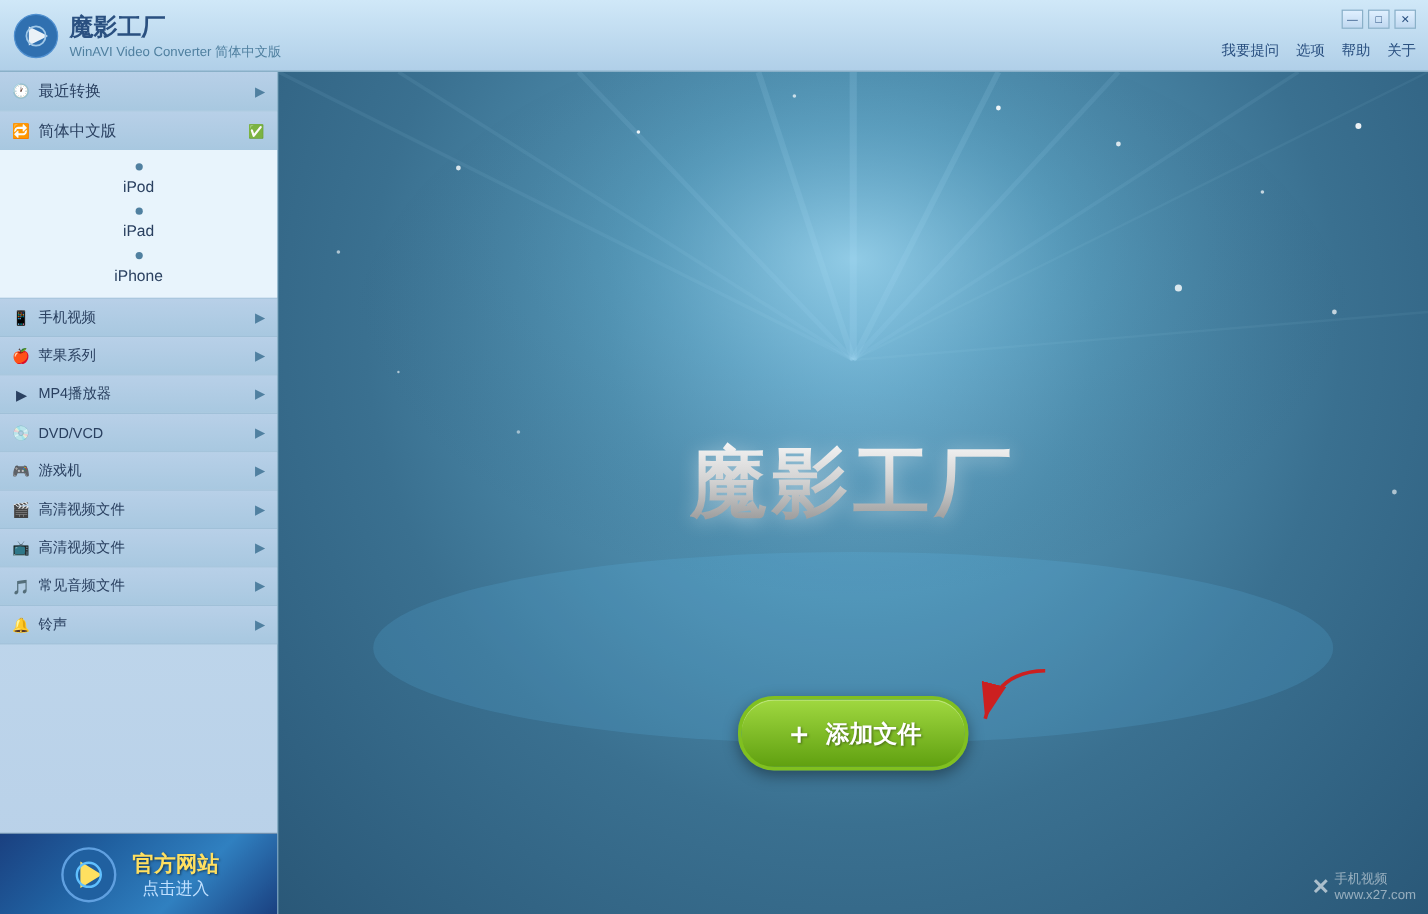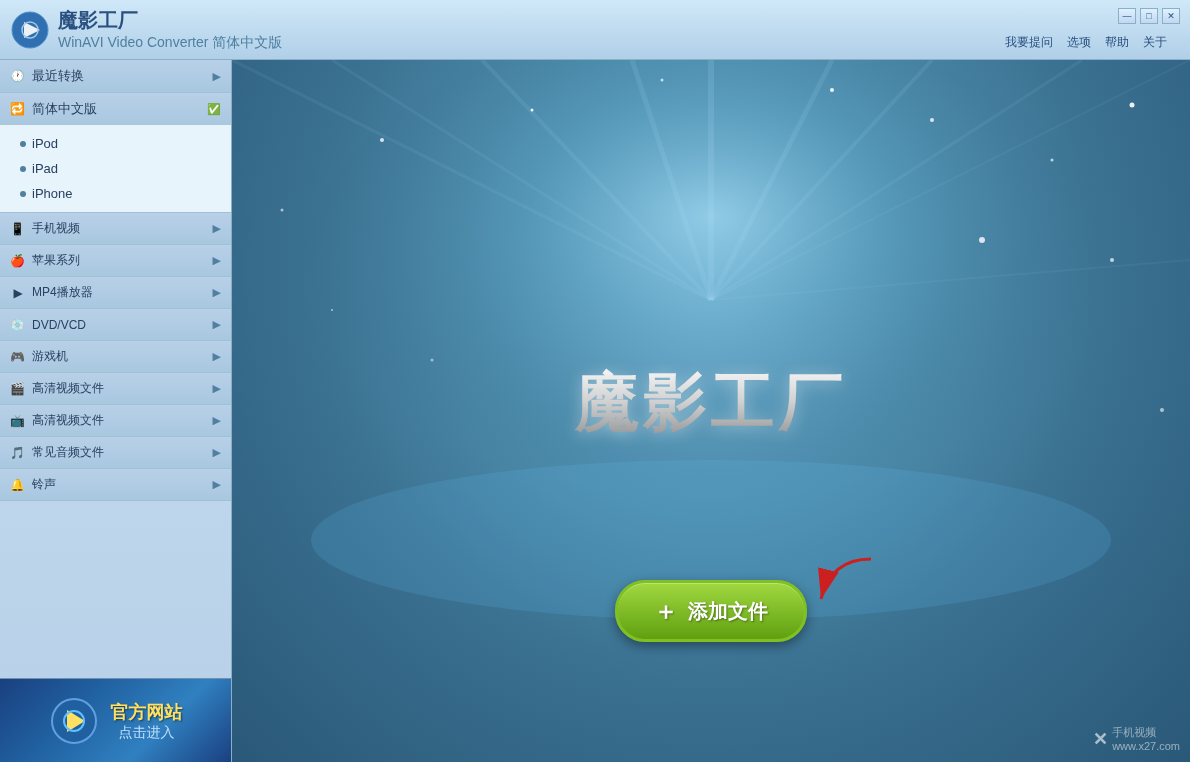--- a/index.html
+++ b/index.html
@@ -30,21 +30,21 @@
     .title-text-block {
       display: flex;
       flex-direction: column;
     }
     .title-main {
       font-size: 20px;
       font-weight: bold;
       color: #2a5080;
     }
     .title-sub {
-      font-size: 14px;
+      font-size: 11px;
       color: #5080a0;
     }
     .title-controls {
       position: absolute;
       right: 10px;
       top: 8px;
       display: flex;
       gap: 4px;
     }
     .win-btn {
@@ -54,21 +54,21 @@
       background: linear-gradient(to bottom, #e0f0ff, #c0d8f0);
       display: flex;
       align-items: center;
       justify-content: center;
       font-size: 9px;
       cursor: pointer;
       color: #2a5080;
     }
     .menu-bar {
       position: absolute;
-      right: 23px;
+      right: 10px;
       bottom: 8px;
       display: flex;
       gap: 14px;
       font-size: 12px;
       color: #2a5080;
     }
     .menu-bar span {
       cursor: pointer;
     }
 
@@ -133,20 +133,21 @@
       padding: 6px 0;
     }
     .device-item {
       padding: 5px 20px;
       font-size: 13px;
       color: #2a4060;
       cursor: pointer;
       display: flex;
       align-items: center;
       gap: 6px;
+      flex-direction: column;
     }
     .device-bullet {
       width: 6px;
       height: 6px;
       border-radius: 50%;
       background: #5080a0;
       flex-shrink: 0;
     }
 
     
@@ -176,21 +177,21 @@
       justify-content: center;
       font-size: 12px;
     }
     .disabled .section-icon {
       color: #8899aa;
     }
 
     
     .promo-banner {
       margin-top: auto;
-      height: 84px;
+      height: 68px;
       background: linear-gradient(135deg, #1a4080, #2060a0, #3080c0, #1a4080);
       cursor: pointer;
       display: flex;
       align-items: center;
       justify-content: center;
       gap: 12px;
       border-top: 1px solid #7090b0;
       position: relative;
       overflow: hidden;
     }

